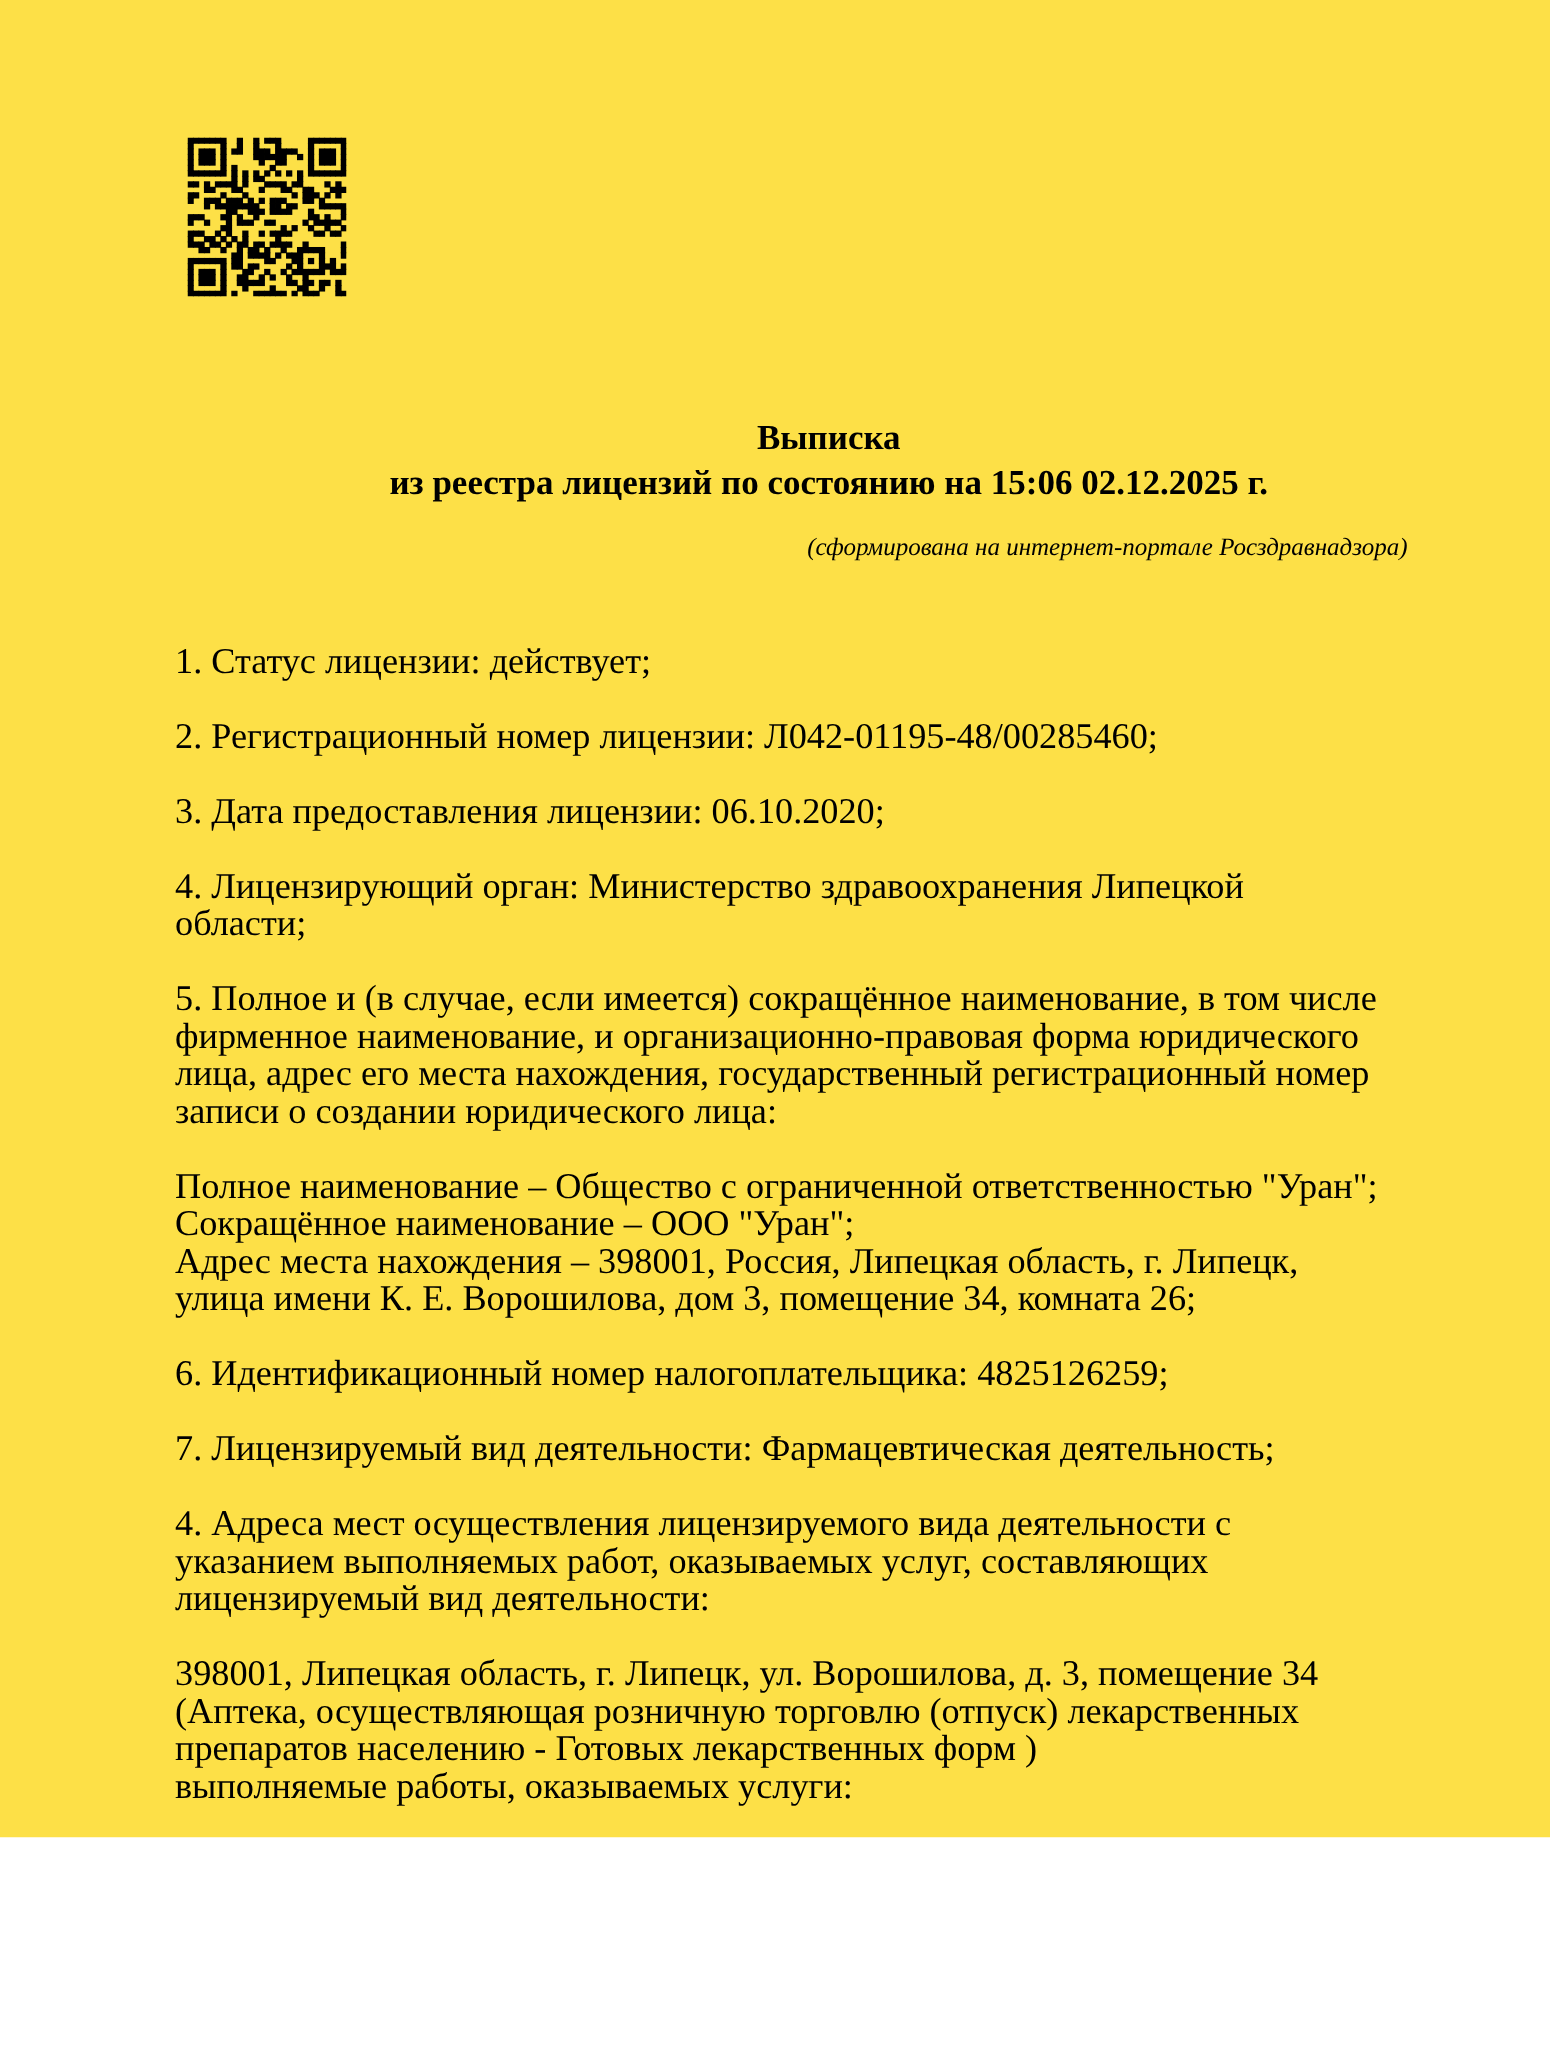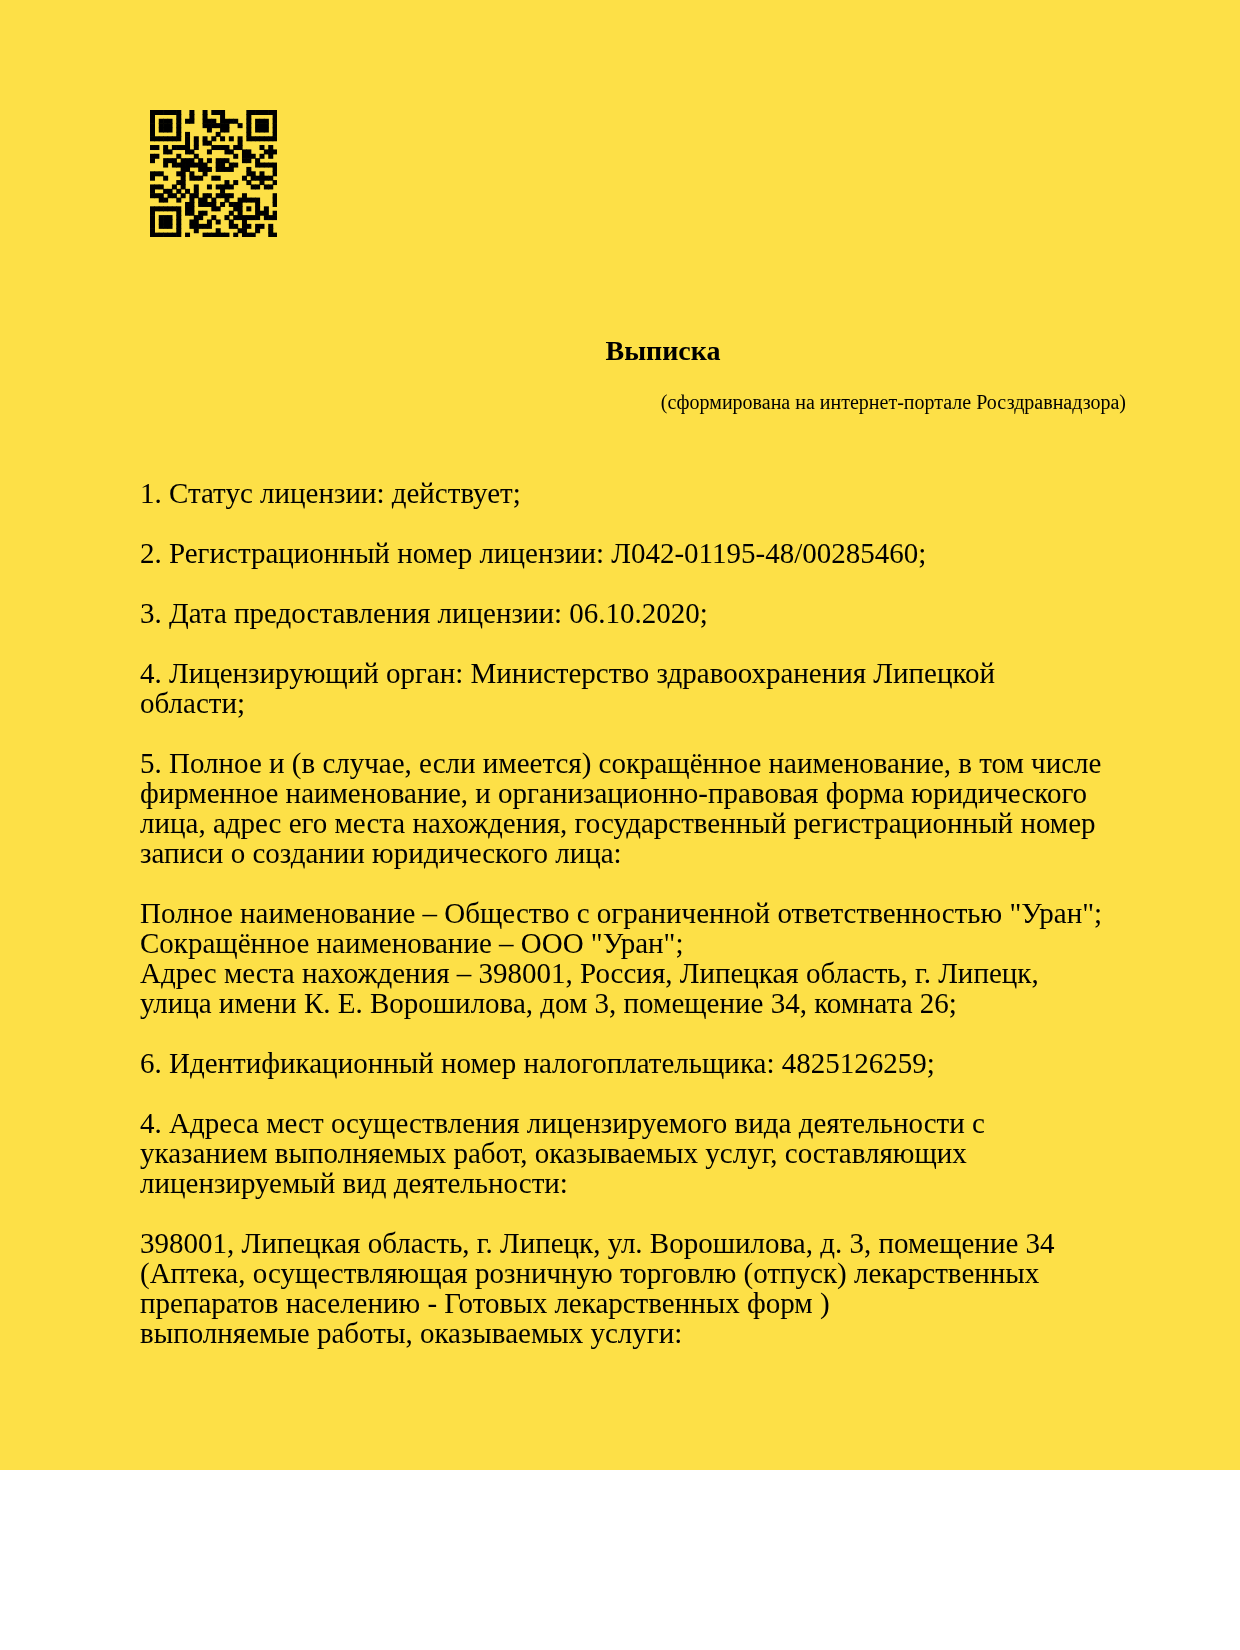--- a/index.html
+++ b/index.html
@@ -27,20 +27,21 @@
     font-size: 28px;
     font-weight: bold;
     line-height: 36px;
   }
   .subtitle {
     margin-top: 21px;
     text-align: right;
     padding-right: 114px;
     font-size: 20px;
     line-height: 24px;
+    font-style: italic;
   }
   .body-text {
     margin-top: 64px;
     margin-left: 140px;
     width: 967px;
     font-size: 29px;
     line-height: 30px;
   }
   .paragraph { margin-bottom: 30px; }
   .paragraph:last-child { margin-bottom: 0; }
@@ -435,20 +436,21 @@
         <rect x="83.21" y="122.62" width="5" height="5" fill="#000000"></rect>
         <rect x="91.97" y="122.62" width="5" height="5" fill="#000000"></rect>
         <rect x="96.34" y="122.62" width="5" height="5" fill="#000000"></rect>
         <rect x="100.72" y="122.62" width="5" height="5" fill="#000000"></rect>
         <rect x="118.24" y="122.62" width="5" height="5" fill="#000000"></rect>
         <rect x="122.62" y="122.62" width="5" height="5" fill="#000000"></rect>
       </svg></div>
 
   <div class="title-block">
     <div>Выписка</div>
+    <div>из реестра лицензий по состоянию на 15:06 02.12.2025 г.</div>
   </div>
 
   <div class="subtitle">(сформирована на интернет-портале Росздравнадзора)</div>
 
   <div class="body-text">
       <div class="paragraph">
         <div>1. Статус лицензии: действует;</div>
       </div>
       <div class="paragraph">
         <div>2. Регистрационный номер лицензии: Л042-01195-48/00285460;</div>
@@ -464,20 +466,23 @@
       </div>
       <div class="paragraph">
         <div>Полное наименование – Общество с ограниченной ответственностью "Уран";</div>
         <div>Сокращённое наименование – ООО "Уран";</div>
         <div>Адрес места нахождения – 398001, Россия, Липецкая область, г. Липецк, улица имени К. Е. Ворошилова, дом 3, помещение 34, комната 26;</div>
       </div>
       <div class="paragraph">
         <div>6. Идентификационный номер налогоплательщика: 4825126259;</div>
       </div>
       <div class="paragraph">
+        <div>7. Лицензируемый вид деятельности: Фармацевтическая деятельность;</div>
+      </div>
+      <div class="paragraph">
         <div>4. Адреса мест осуществления лицензируемого вида деятельности с указанием выполняемых работ, оказываемых услуг, составляющих лицензируемый вид деятельности:</div>
       </div>
       <div class="paragraph">
         <div>398001, Липецкая область, г. Липецк, ул. Ворошилова, д. 3, помещение 34 (Аптека, осуществляющая розничную торговлю (отпуск) лекарственных препаратов населению - Готовых лекарственных форм )</div>
         <div>выполняемые работы, оказываемых услуги:</div>
       </div>
     </div>
 
 </div>
 

